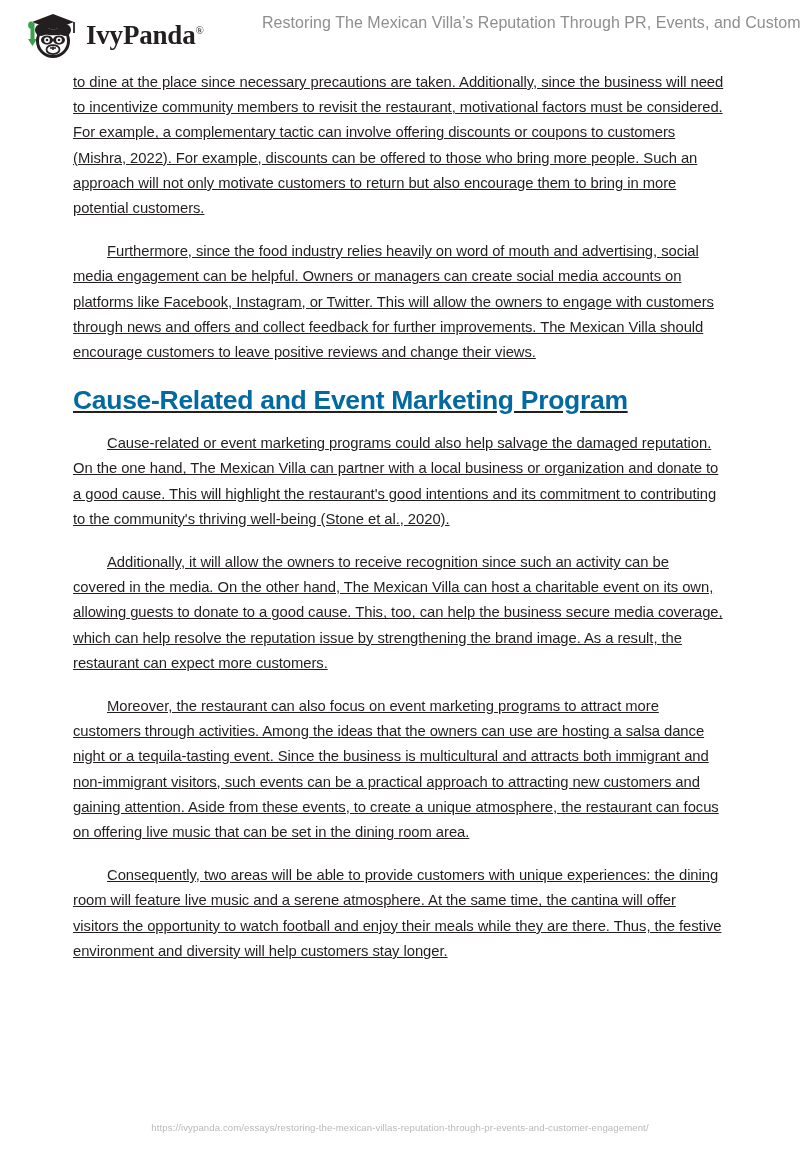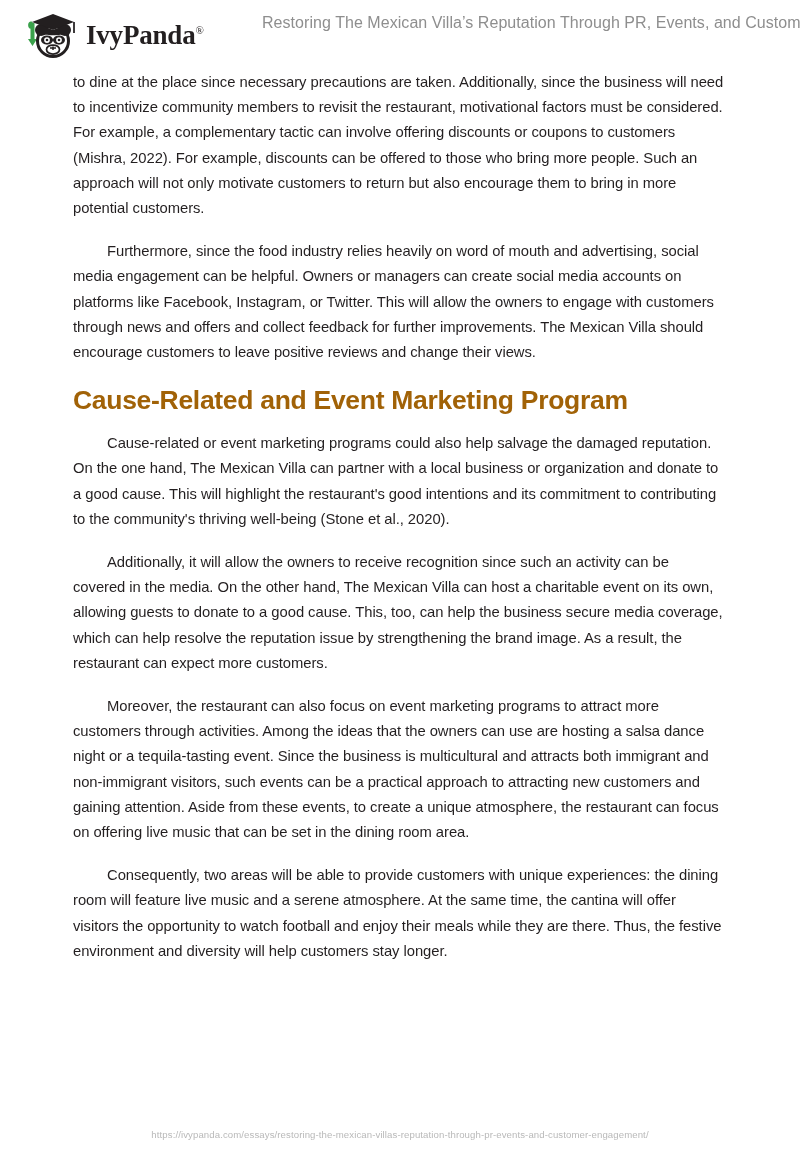--- a/index.html
+++ b/index.html
@@ -60,46 +60,47 @@
     letter-spacing: 0.05px;
     white-space: nowrap;
   }
 
   
   .content {
     position: absolute;
     left: 73px;
     top: 70px;
     width: 652px;
+    text-decoration: underline;
   }
   .content p {
     margin: 0 0 18px 0;
     font-size: 14.8px;
     line-height: 25.2px;
     color: #231f20;
     text-align: left;
     letter-spacing: -0.05px;
   }
   .content p.indent {
     text-indent: 34px;
   }
   .content h2 {
     margin: 16px 0 14px 0;
     font-size: 26.5px;
     line-height: 34px;
     font-weight: bold;
-    color: #a16207;
+    color: #0369a1;
     letter-spacing: -0.3px;
   }
 
   
   .page-footer {
     position: absolute;
     left: 0;
-    bottom: 18px;
+    bottom: 25px;
     width: 800px;
     text-align: center;
   }
   .footer-url {
     font-size: 9.6px;
     color: #b9b9b9;
     letter-spacing: 0.1px;
     text-decoration: none;
     white-space: nowrap;
   }

